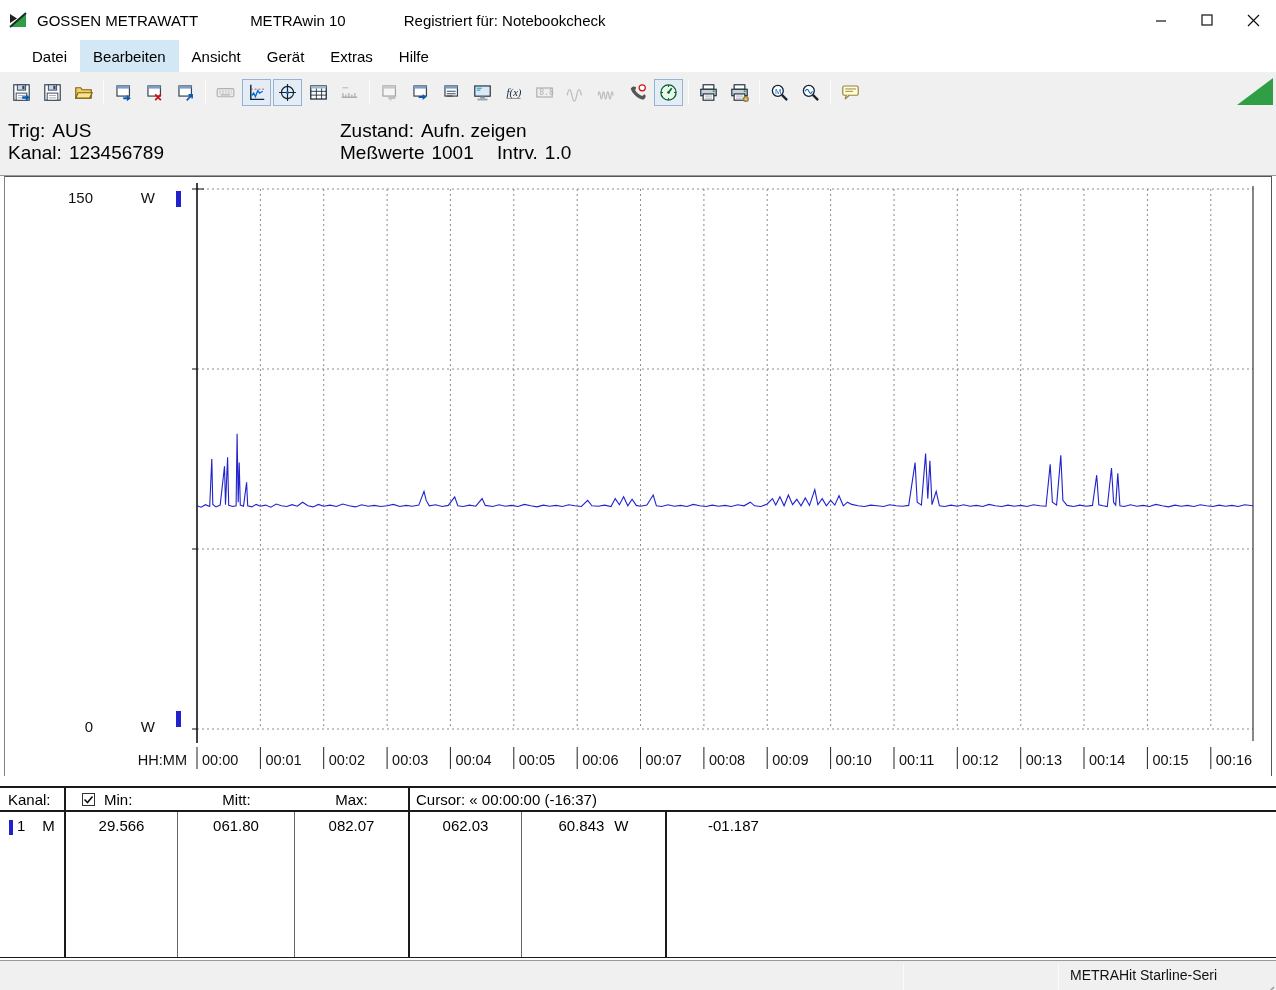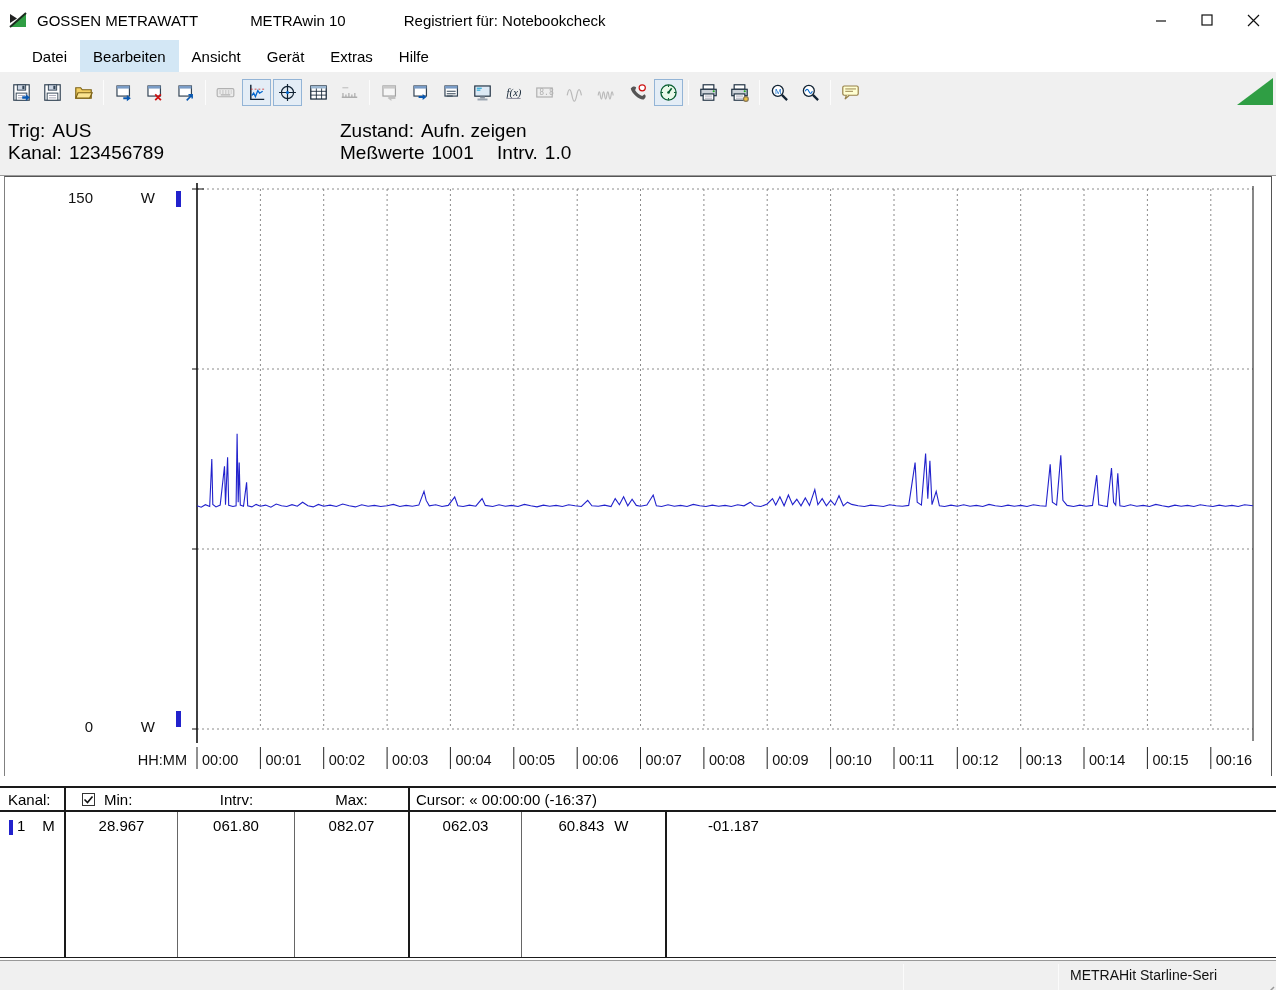--- a/index.html
+++ b/index.html
@@ -412,31 +412,31 @@
     <div class="th th-kanal">Kanal:</div>
     <div class="th th-min">
       <span class="checkbox">
         <svg width="13" height="13">
           <rect x="0.5" y="0.5" width="12" height="12" fill="#fff" stroke="#333"></rect>
           <path d="M2.5 6.5l3 3 5-6" fill="none" stroke="#111" stroke-width="1.6"></path>
         </svg>
       </span>
       <span>Min:</span>
     </div>
-    <div class="th th-mitt">Intrv:</div>
+    <div class="th th-mitt">Mitt:</div>
     <div class="th th-max">Max:</div>
     <div class="th th-cursor">Cursor: « 00:00:00 (-16:37)</div>
   </div>
   <div class="tbody">
     <div class="td td-channel">
       <span class="chanbar"></span>
       <span>1</span>
       <span class="chan-mode">M</span>
     </div>
-    <div class="td td-min">28.967</div>
+    <div class="td td-min">29.566</div>
     <div class="td td-mitt">061.80</div>
     <div class="td td-max">082.07</div>
     <div class="td td-ca">062.03</div>
     <div class="td td-cb">
       <span>60.843</span><span class="unit">W</span>
     </div>
     <div class="td td-delta">-01.187</div>
   </div>
 </div>
 

